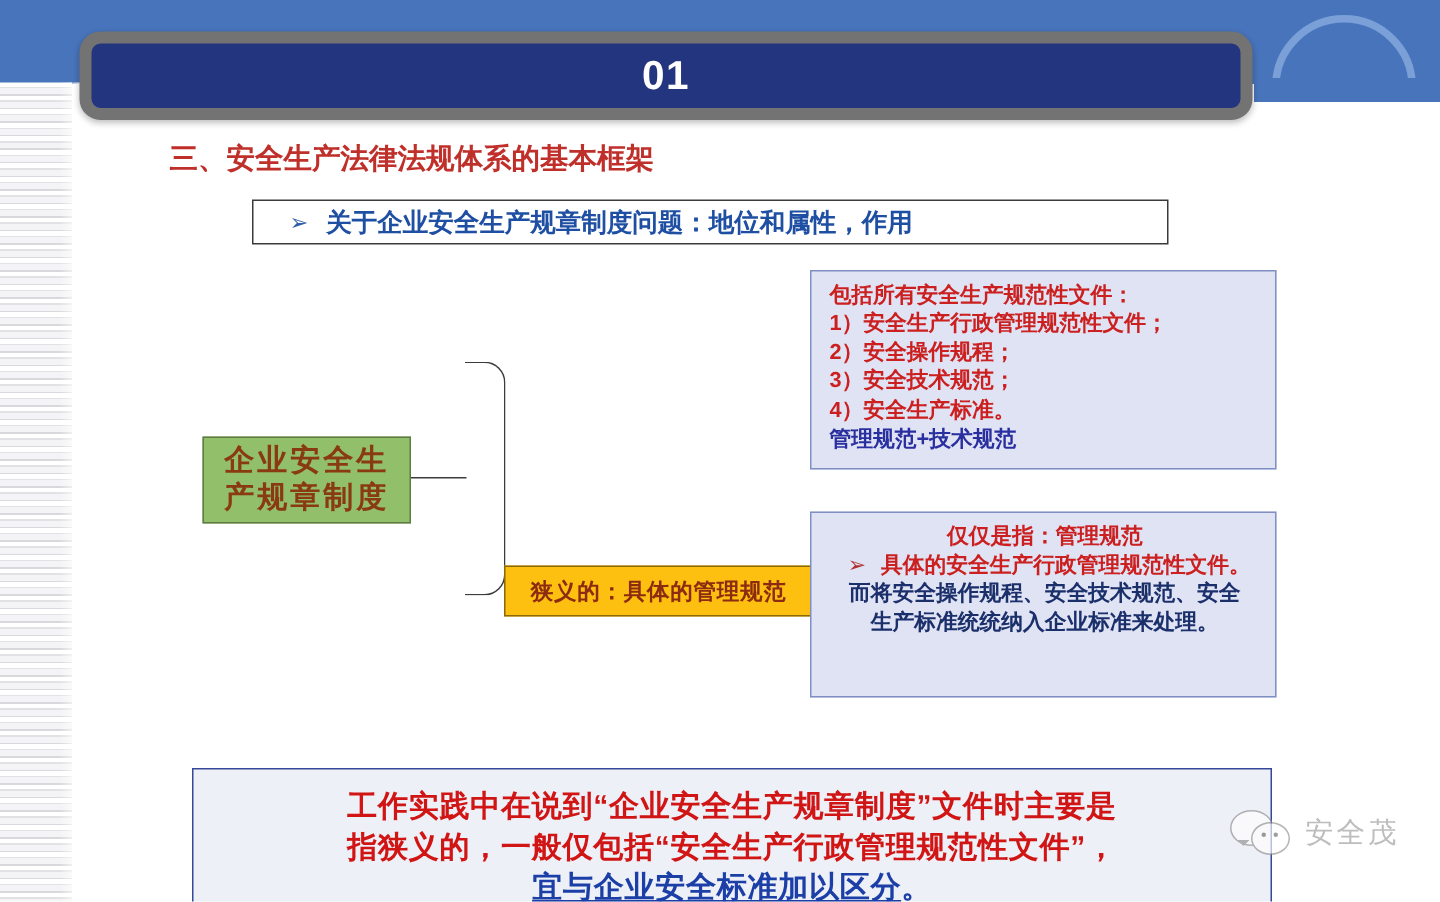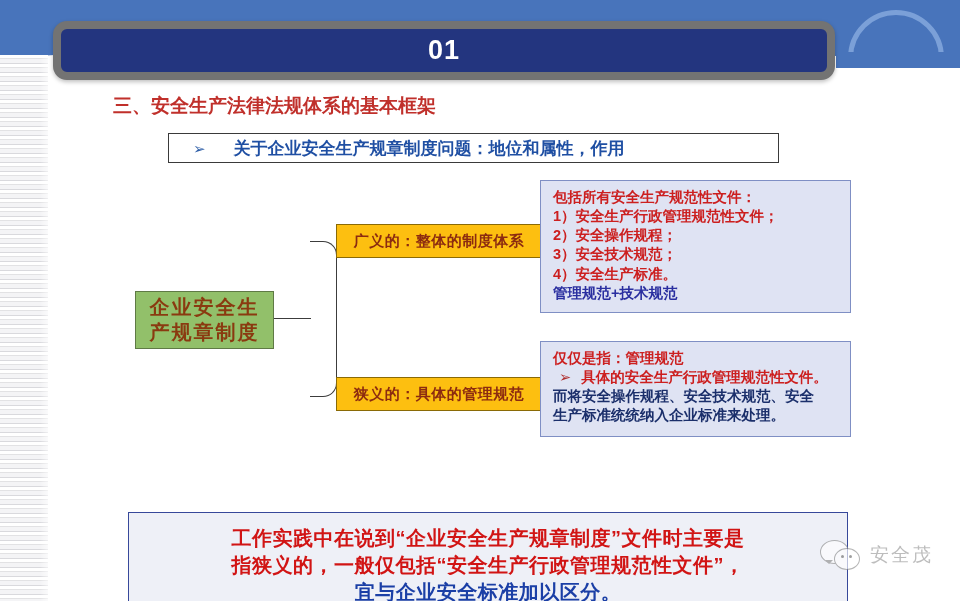--- a/index.html
+++ b/index.html
@@ -83,21 +83,21 @@
     background:#ffffff;
     box-sizing:border-box;
     display:flex;align-items:center;
     padding-left:24px;
     white-space:nowrap;
   }
   .sub-arrow{
     color:#2f5fa8;font-size:15px;margin-right:12px;line-height:1;
   }
   .subtitle-text{
-    color:#1f4fa3;font-size:17px;font-weight:bold;margin-left:16px;
+    color:#1f4fa3;font-size:17px;font-weight:bold;
   }
 
   
   .node-green{
     position:absolute;left:135px;top:291px;width:139px;height:58px;
     background:#92c06a;
     border:1px solid #5f7a45;
     box-sizing:border-box;
     display:flex;flex-direction:column;align-items:center;justify-content:center;
     line-height:1.25;
@@ -135,21 +135,21 @@
 
   
   .info-box{
     position:absolute;
     background:#dfe3f3;
     border:1px solid #7f8fc4;
     box-sizing:border-box;
     padding:7px 10px 7px 12px;
   }
   #info-broad{left:540px;top:180px;width:311px;height:133px;}
-  #info-narrow{left:540px;top:341px;width:311px;height:96px;}
+  #info-narrow{left:540px;top:341px;width:311px;height:124px;text-align:center;}
   .info-line{
     font-size:14.5px;font-weight:bold;line-height:1.32;
     color:#cc1f1f;white-space:nowrap;
   }
   .info-line.blueish{color:#2a2fa0;}
   .info-line.navy{color:#1b2f6b;}
   .info-line.arrowed{padding-left:6px;}
   .info-line .bullet{color:#b03030;margin-right:10px;}
 
   
@@ -224,21 +224,20 @@
   </div>
 
   <div class="conn-stem"></div>
   <div class="conn-bracket"></div>
 
   <div class="node-green">
     <span>企业安全生</span>
     <span>产规章制度</span>
   </div>
 
-  <div class="node-orange" id="node-broad">广义的：整体的制度体系</div>
   <div class="node-orange" id="node-narrow">狭义的：具体的管理规范</div>
 
   <div class="info-box" id="info-broad">
     <div class="info-line">包括所有安全生产规范性文件：</div>
     <div class="info-line">1）安全生产行政管理规范性文件；</div>
     <div class="info-line">2）安全操作规程；</div>
     <div class="info-line">3）安全技术规范；</div>
     <div class="info-line">4）安全生产标准。</div>
     <div class="info-line blueish">管理规范+技术规范</div>
   </div>

